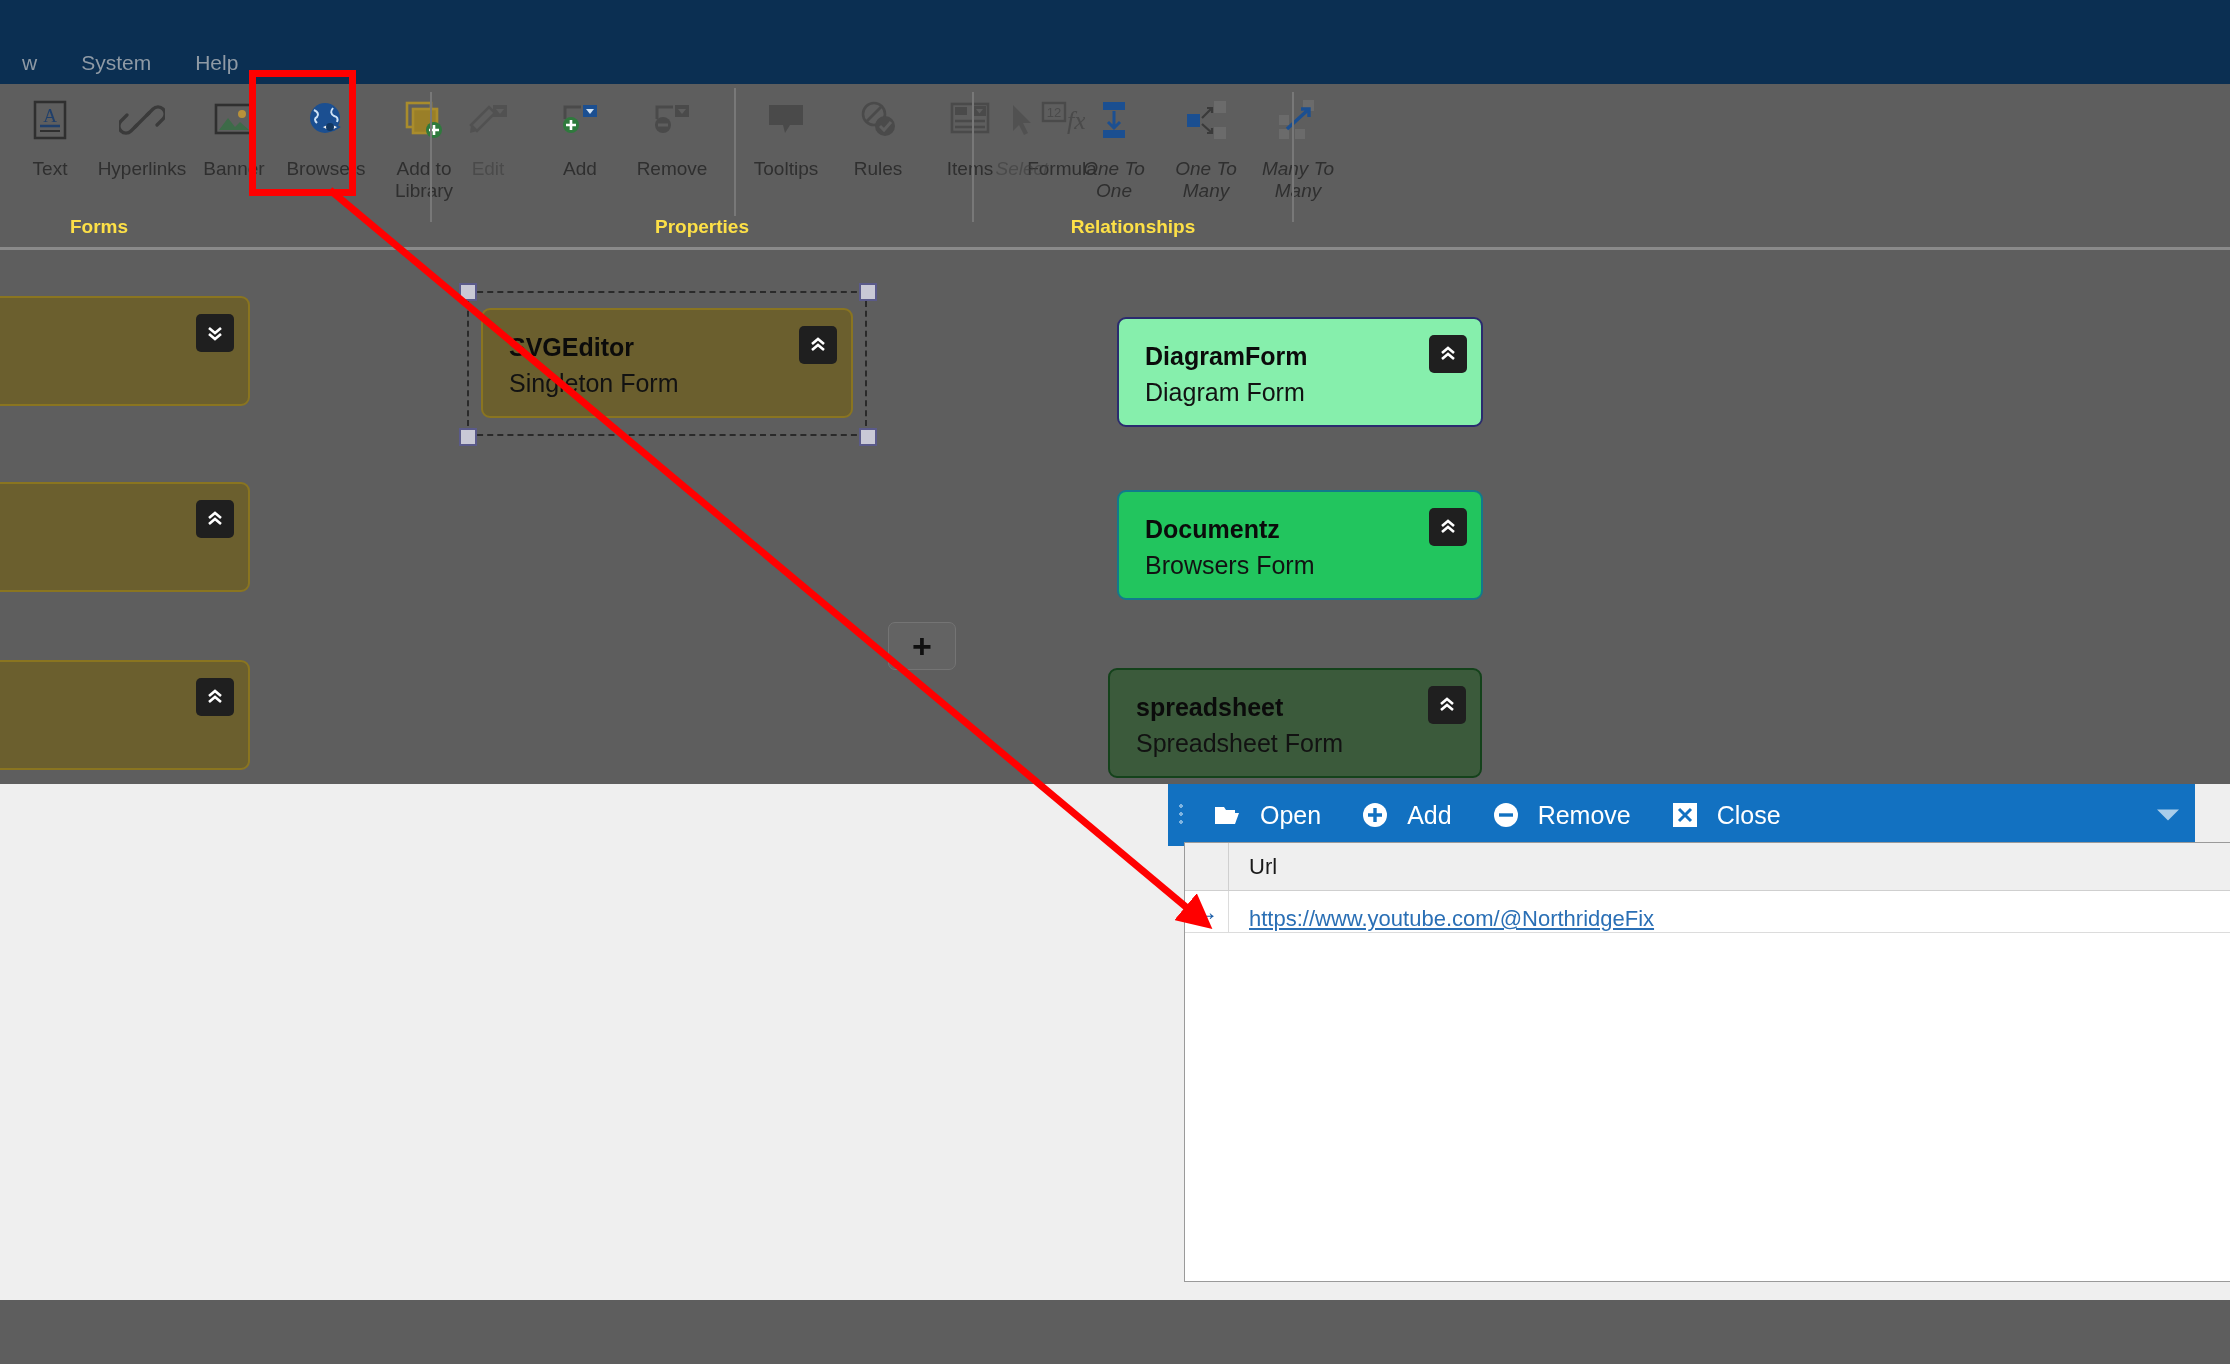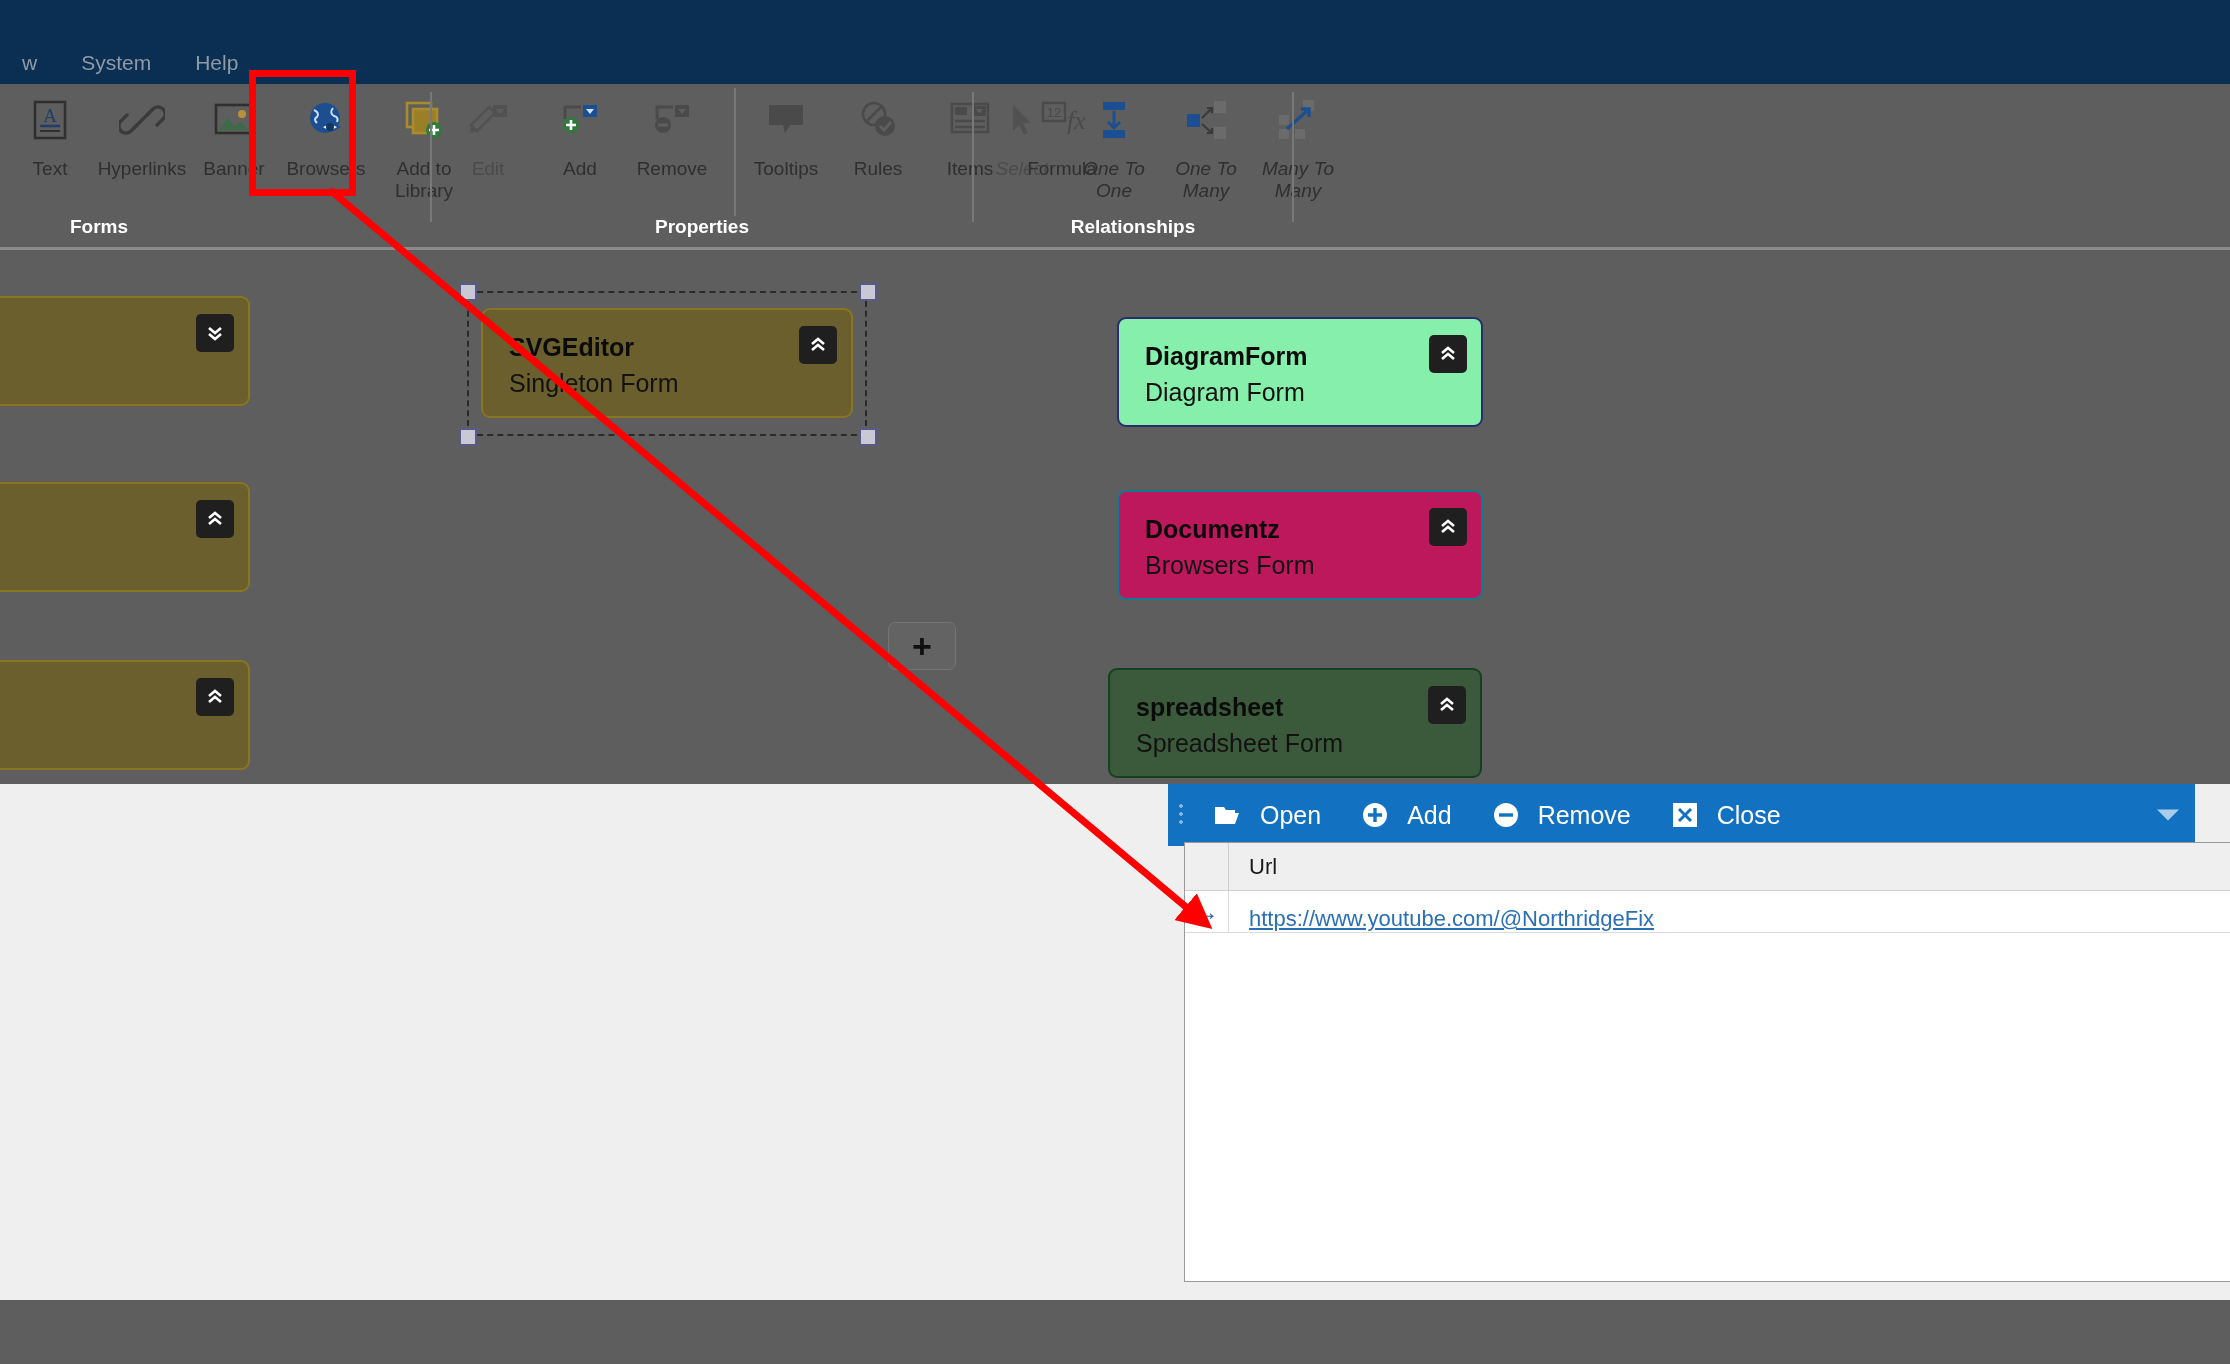--- a/index.html
+++ b/index.html
@@ -38,21 +38,21 @@
   }
   .ribbon-inner { position: relative; width: 100%; height: 100%; }
 
   .rib-group { position: absolute; top: 0; height: 166px; }
   .rib-group .grp-items {
     position: absolute; left: 0; top: 0; height: 132px;
     display: flex; align-items: flex-start;
   }
   .rib-group .grp-label {
     position: absolute; bottom: 12px; width: 100%;
-    text-align: center; font-size: 19px; font-weight: bold; color: #ffffff;
+    text-align: center; font-size: 19px; font-weight: bold; color: #fde047;
   }
   .rib-group.left-label .grp-label { text-align: left; padding-left: 70px; }
   .rib-sep {
     position: absolute; top: 8px; width: 2px; height: 130px; background: #787878;
   }
 
   .rib-btn {
     width: 92px; min-height: 120px; padding-top: 10px;
     display: flex; flex-direction: column; align-items: center;
     font-size: 19px; color: #2f2f2f; text-align: center; line-height: 1.15;
@@ -470,21 +470,21 @@
       <div class="card" style="left:1117px; top:67px; width:366px; height:110px; background:#86efac; border-color:#2b2b6e;">
         <div class="c-title">DiagramForm</div>
         <div class="c-sub">Diagram Form</div>
         <div class="chev">
           <svg width="22" height="22" viewBox="0 0 22 22">
               <path d="M5 10 l6 -5 l6 5 M5 16 l6 -5 l6 5" fill="none" stroke="#ffffff" stroke-width="2.6"></path>
             </svg>
         </div>
       </div>
 
-      <div class="card" style="left:1117px; top:240px; width:366px; height:110px; background:#be185d; border-color:#127a8c;">
+      <div class="card" style="left:1117px; top:240px; width:366px; height:110px; background:#22c55e; border-color:#127a8c;">
         <div class="c-title">Documentz</div>
         <div class="c-sub">Browsers Form</div>
         <div class="chev">
           <svg width="22" height="22" viewBox="0 0 22 22">
               <path d="M5 10 l6 -5 l6 5 M5 16 l6 -5 l6 5" fill="none" stroke="#ffffff" stroke-width="2.6"></path>
             </svg>
         </div>
       </div>
 
       <div class="card" style="left:1108px; top:418px; width:374px; height:110px; background:#3b5a3b; border-color:#14421b;">

